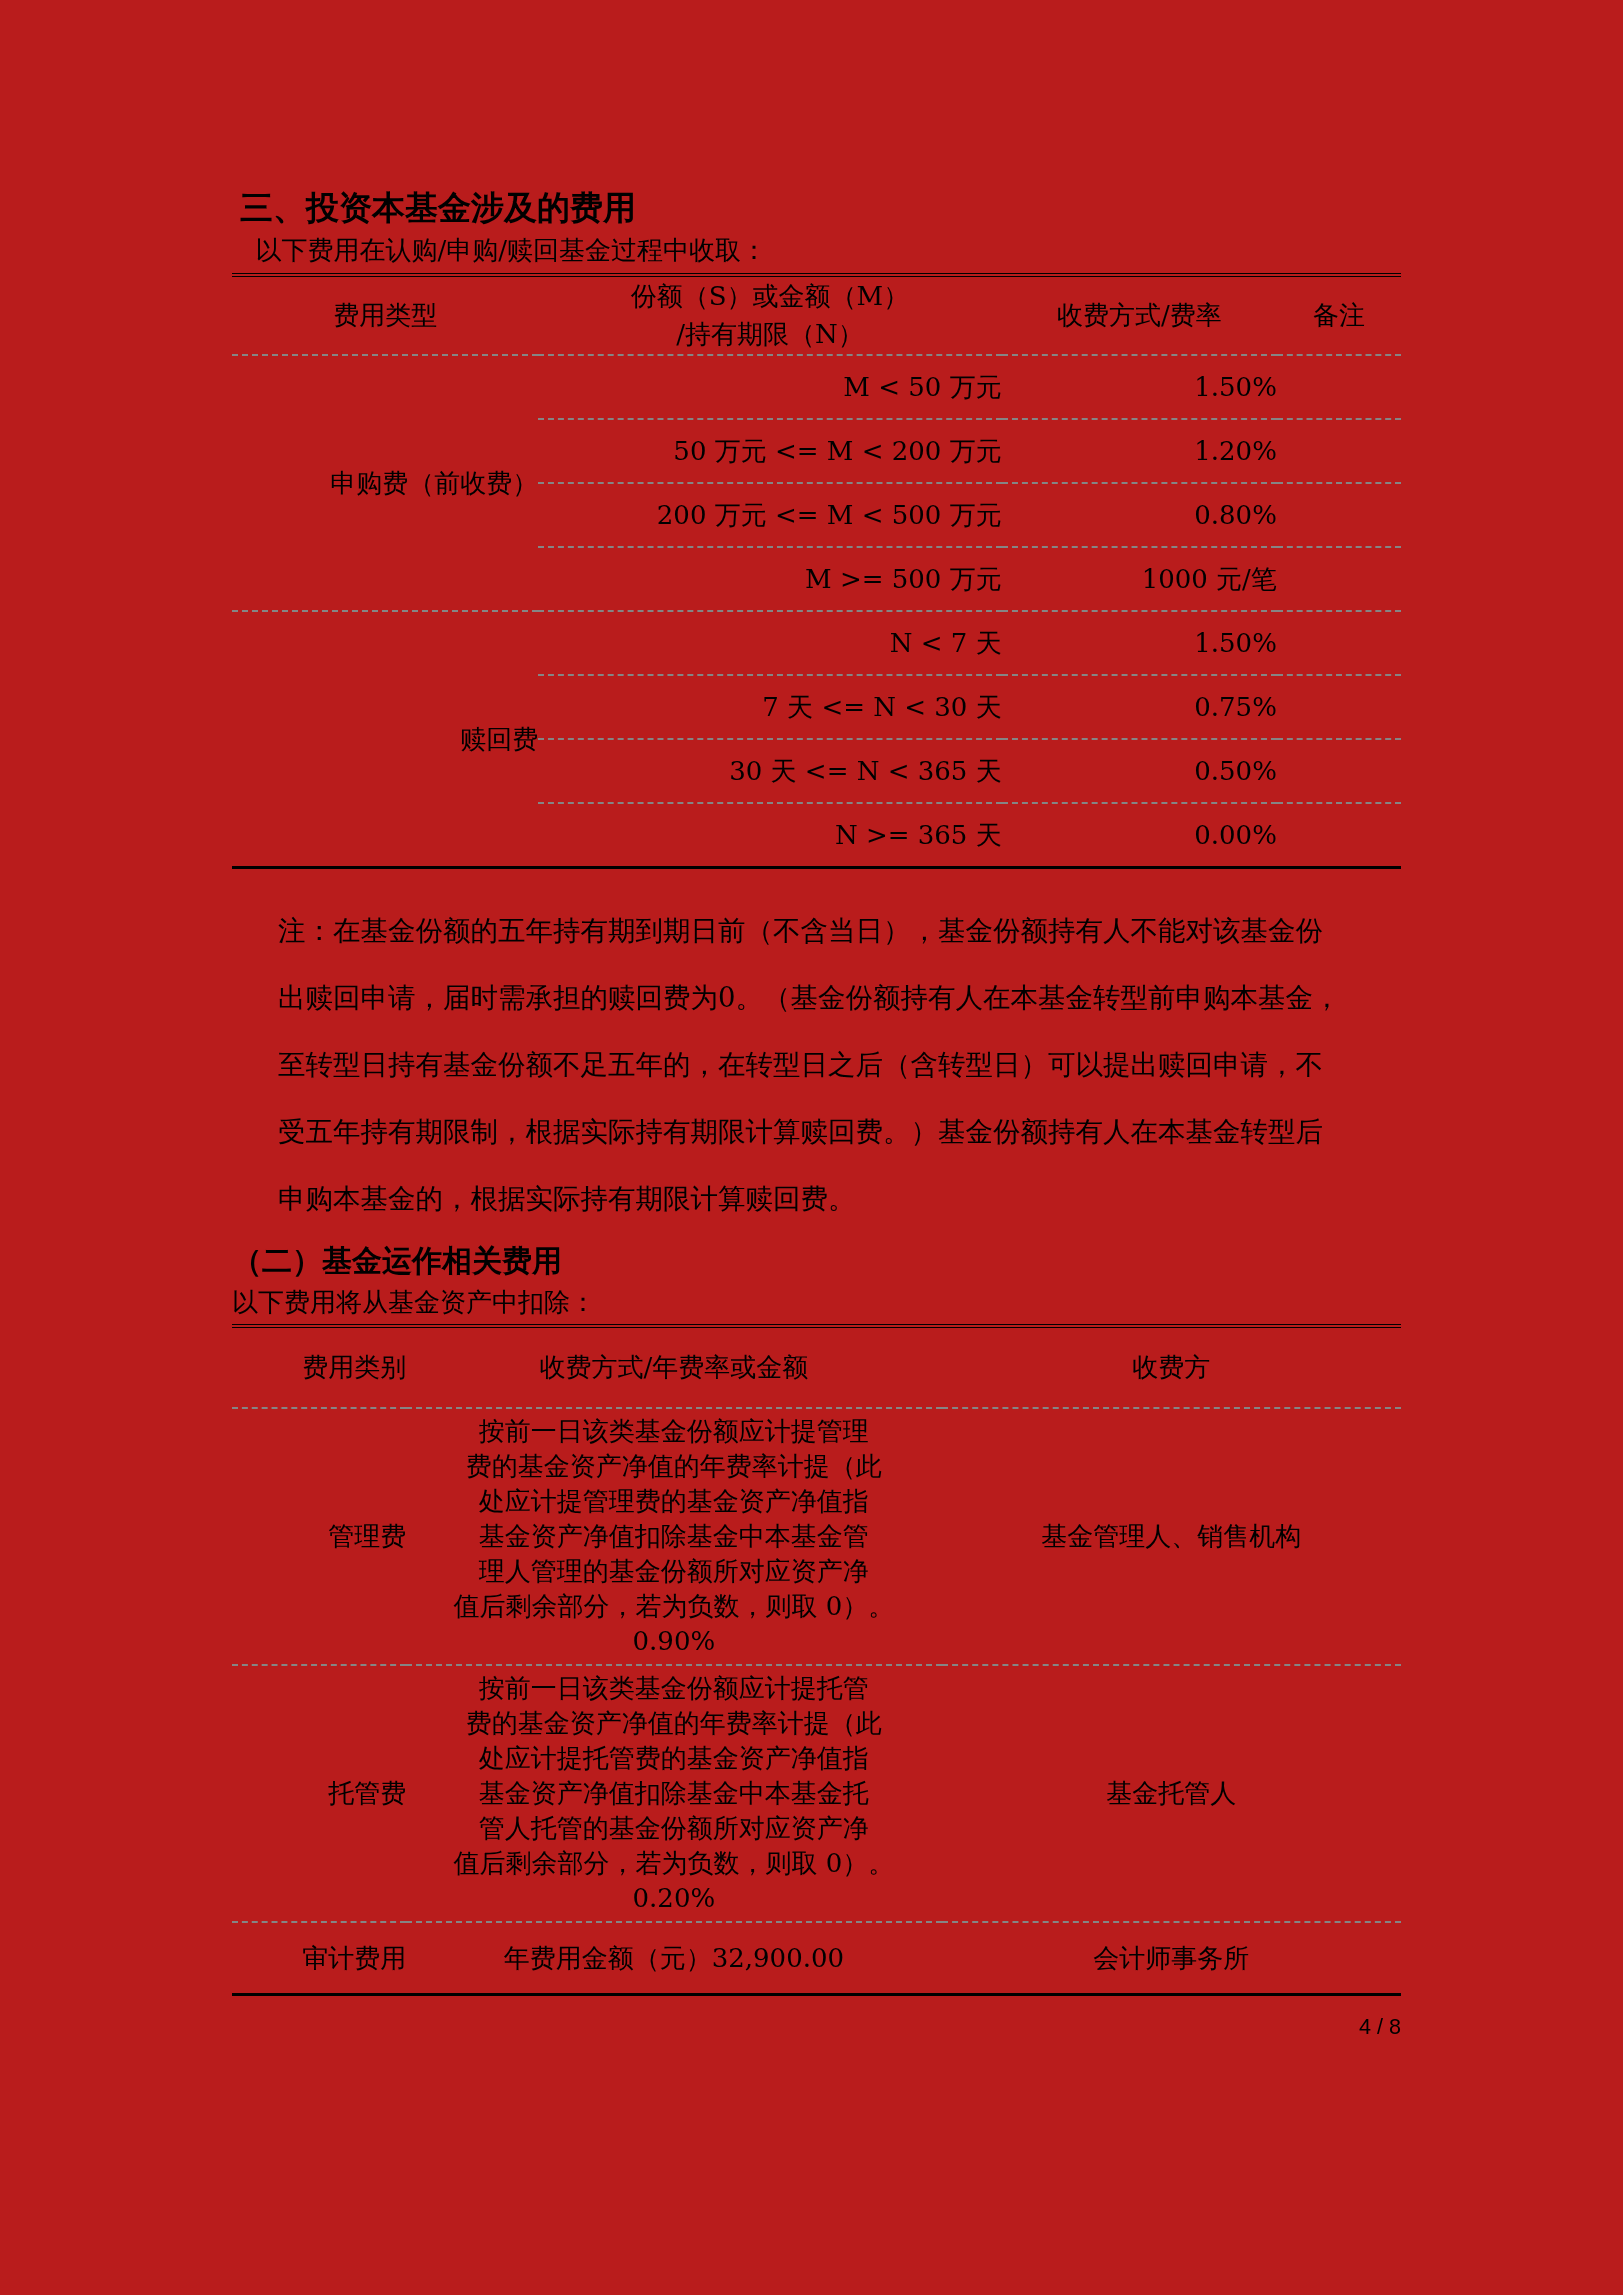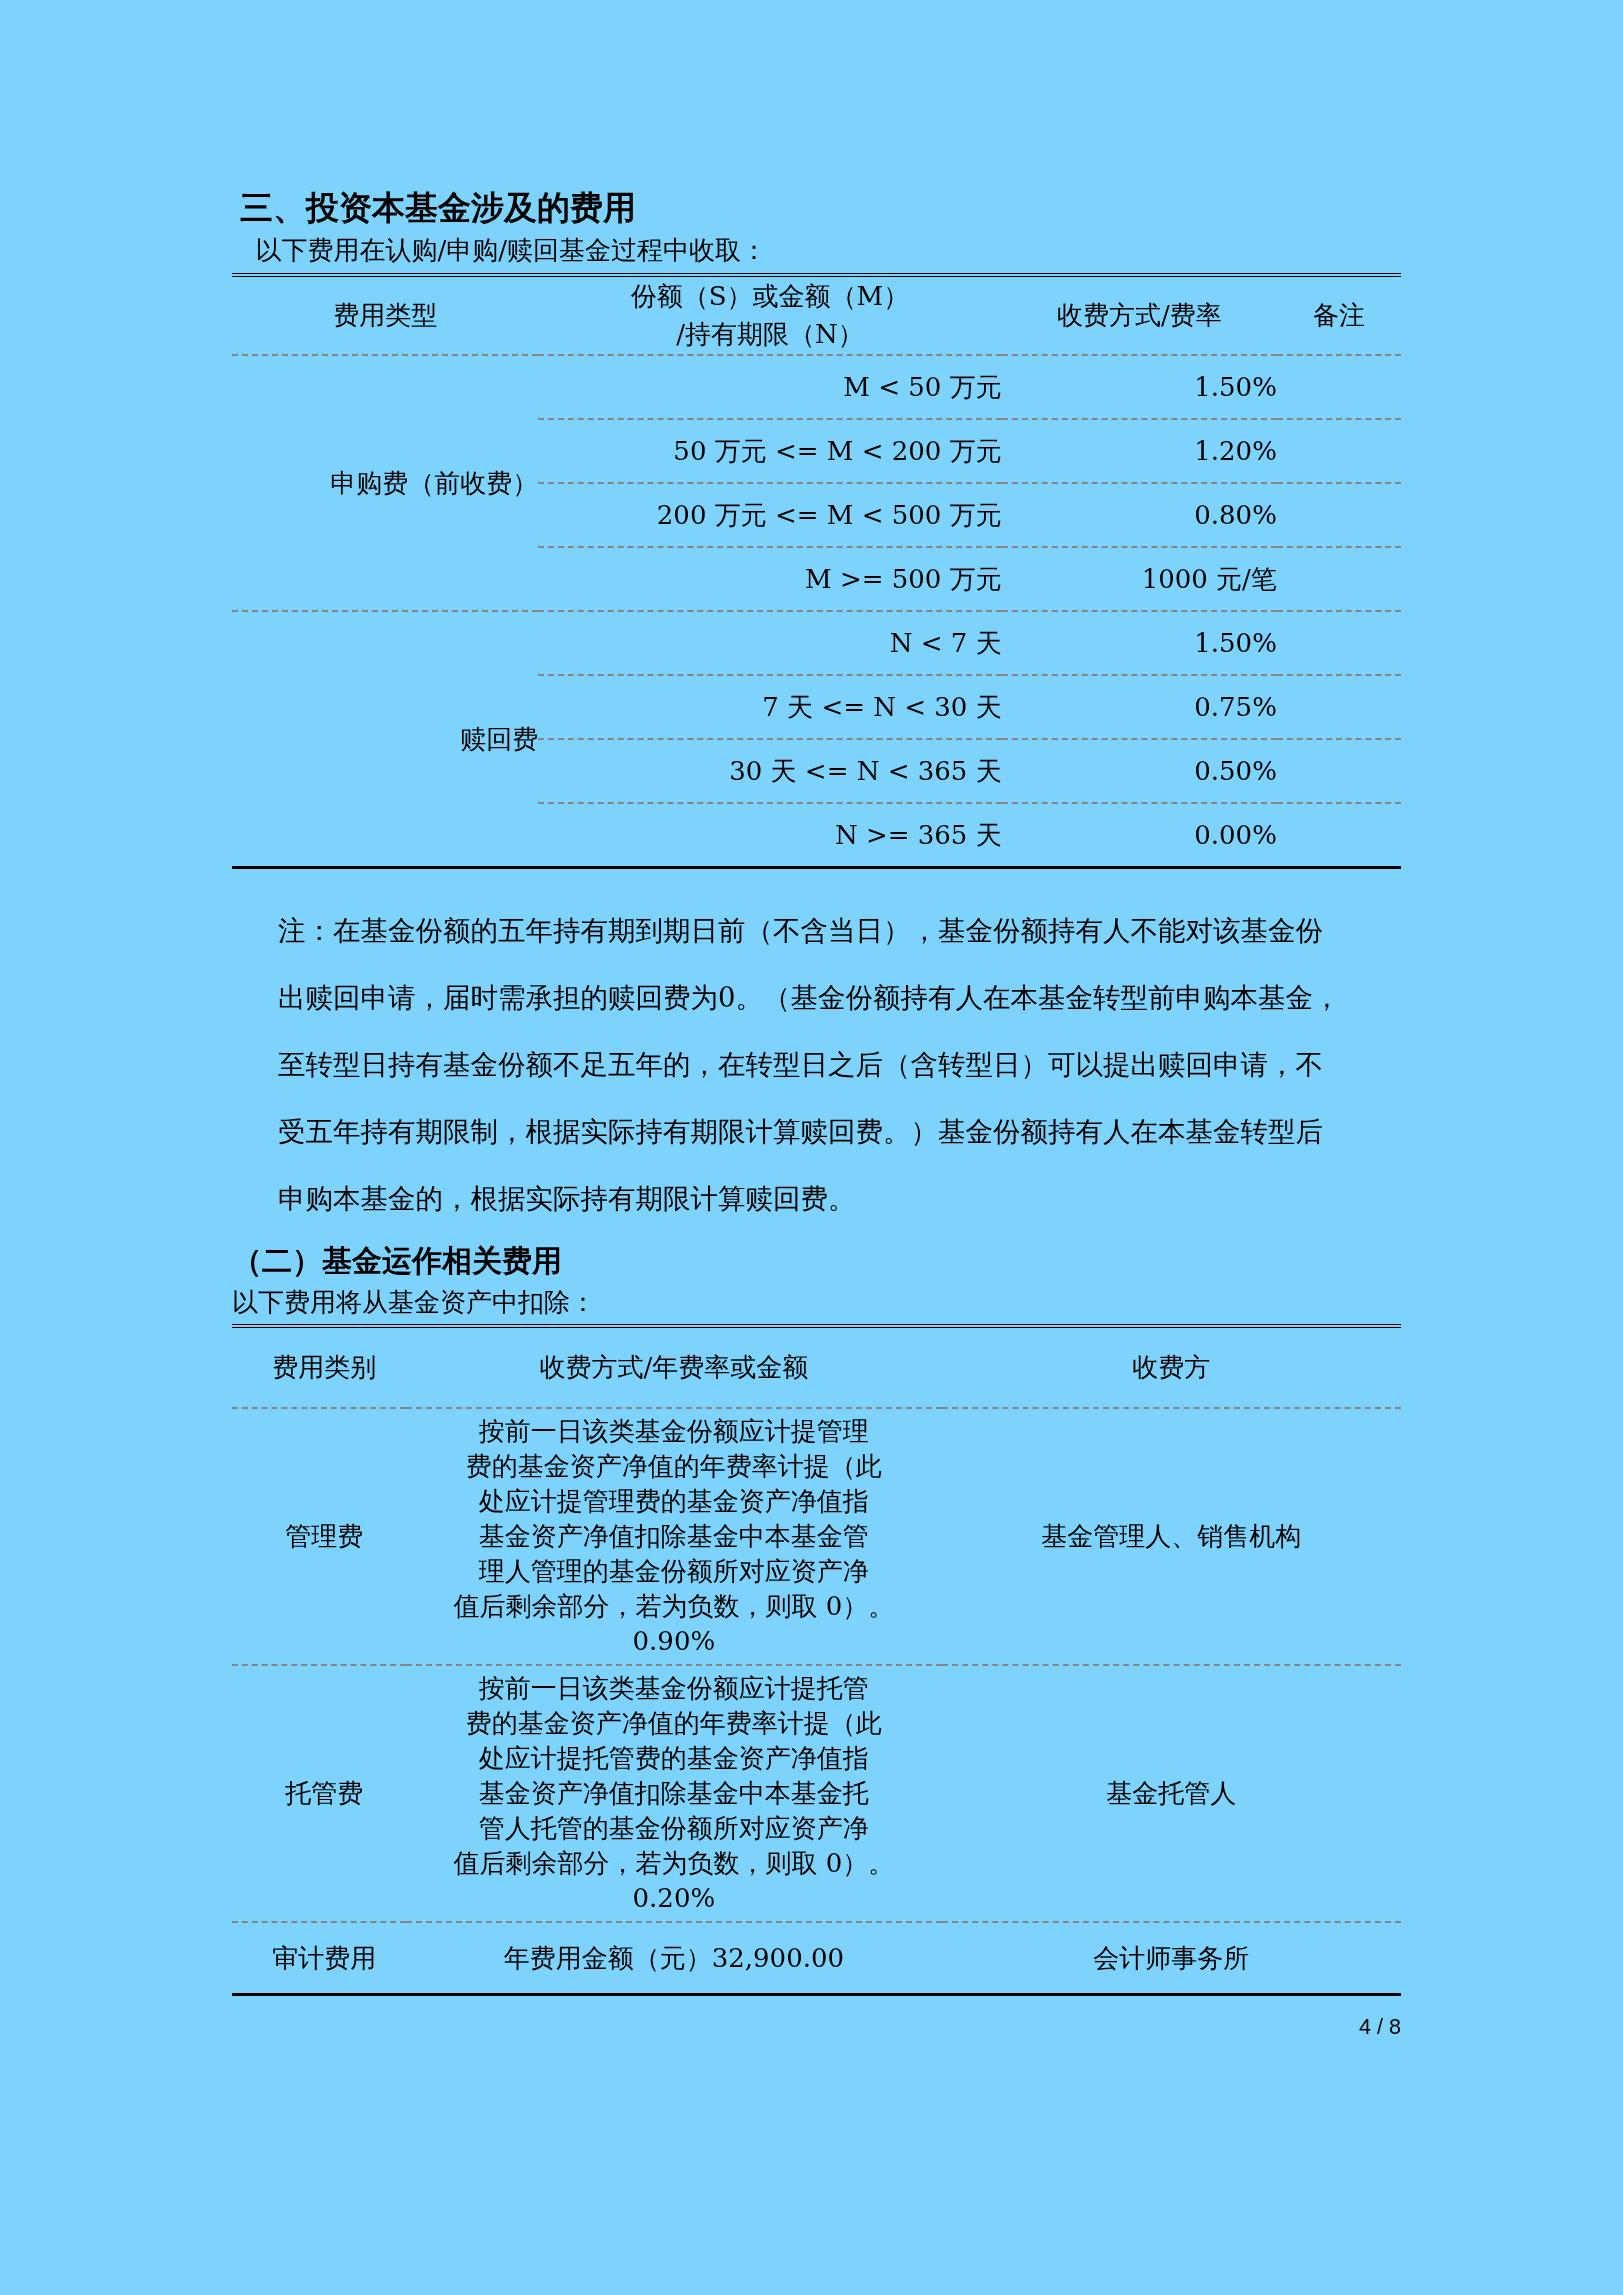--- a/index.html
+++ b/index.html
@@ -1,17 +1,17 @@
 <!DOCTYPE html>
 <html style="font-size:10.5px"><head>
 <meta charset="utf-8">
 <style>
   html,body { margin:0; padding:0; background:#e8e8e8; }
   .page {
-    width:1623px; height:2295px; background:#7dd3fc; position:relative;
+    width:1623px; height:2295px; background:#b91c1c; position:relative;
     font-family:"DejaVu Serif","Liberation Serif",serif; color:#000;
     margin:0 auto; overflow:hidden;
   }
   .content { position:absolute; left:232px; top:188px; width:1169px; }
 
   .main-heading { font-size:33px; font-weight:bold; margin:0 0 0 7.9px; line-height:1.2; }
   .sub-heading  { font-size:30px; font-weight:bold; margin:11.8px 0 0 0; line-height:1.2; }
   .intro        { font-size:26px; margin:7.9px 0 0 23.6px; line-height:1.2; }
 
   table { border-collapse:collapse; width:1169px; table-layout:fixed; }
@@ -32,21 +32,21 @@
   
   .t2 { border-top:4.6px double #000; margin-top:5.2px; }
   .t2 th {
     font-weight:normal; font-size:26px; height:79px; vertical-align:middle;
     text-align:center; border-bottom:2.6px dashed #858585; padding:0;
   }
   .t2 td {
     font-size:26px; text-align:center; vertical-align:middle;
     border-bottom:2.6px dashed #858585; padding:0;
   }
-  .t2 .cat { text-align:center; padding-left:10.5px; }
+  .t2 .cat { text-align:right; padding-left:10.5px; }
   .t2 .method { line-height:35px; padding:5.2px 0 5.2px 0; }
   .t2 tr.last td { border-bottom:3.3px solid #000; height:59px; }
 
   .footer {
     text-align:right; font-family:"Liberation Sans",sans-serif;
     font-weight:normal; font-size:21.6px; margin-top:18.3px;
   }
 </style>
 </head>
 <body>

